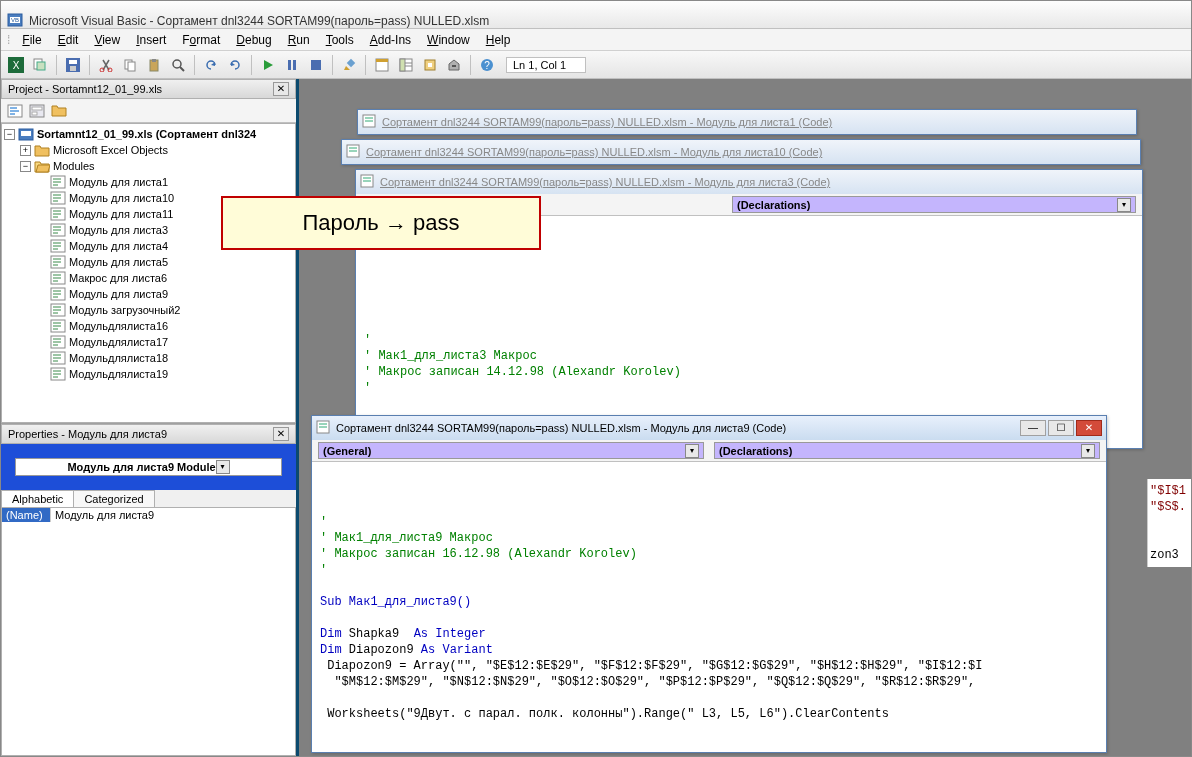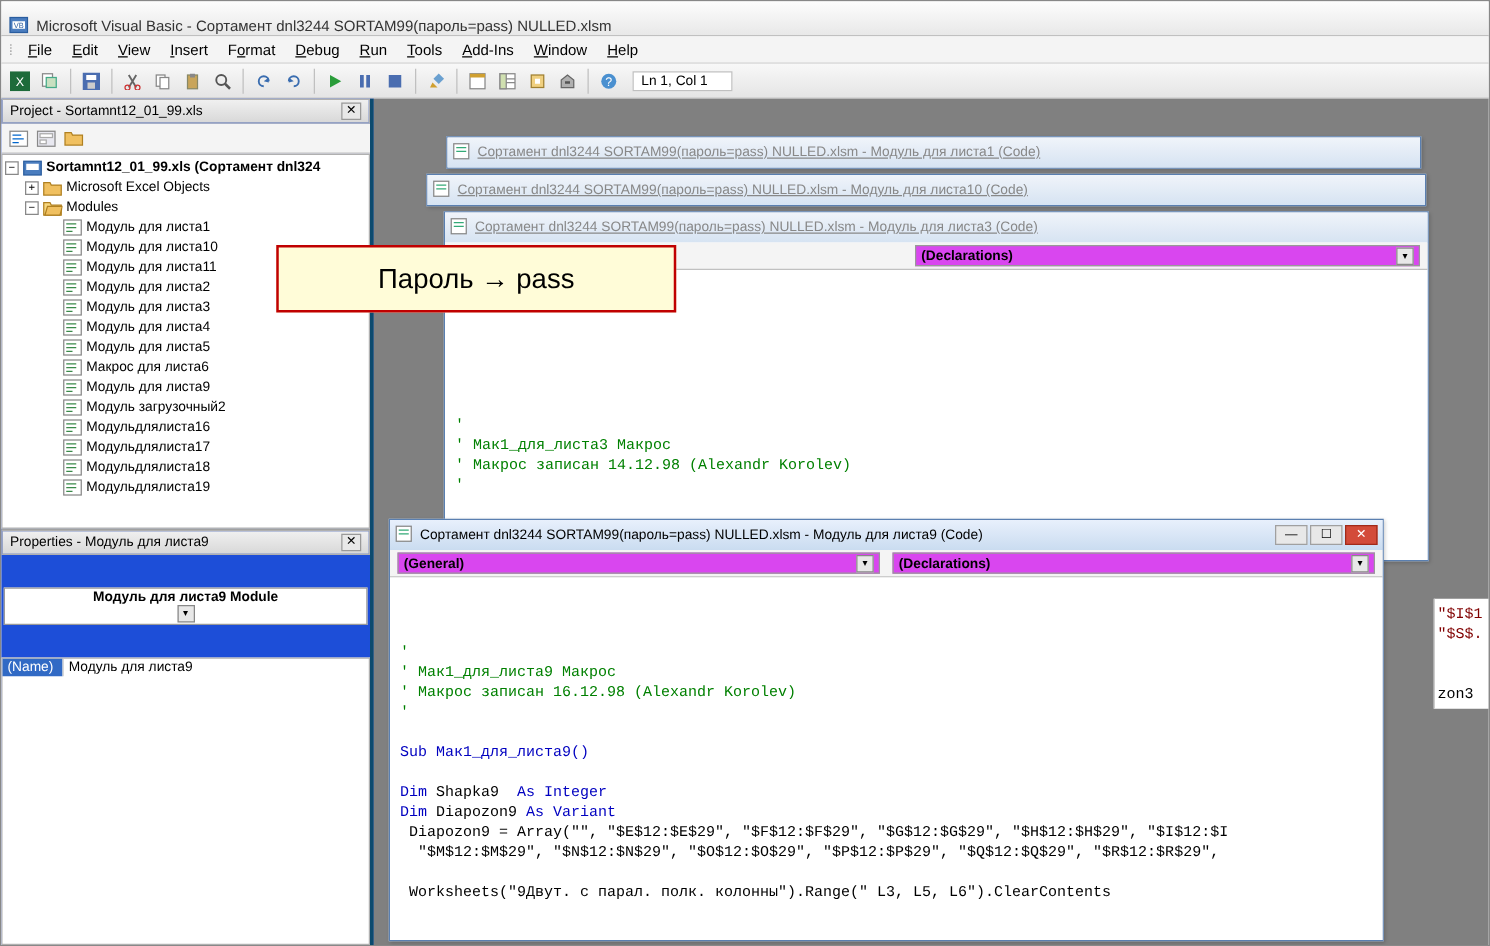--- a/index.html
+++ b/index.html
@@ -20,41 +20,41 @@
 .panel-title{background:linear-gradient(#f0f0f0,#d8d8d8);border:1px solid #b0b0b0;padding:2px 6px;font-size:11px;display:flex;justify-content:space-between;align-items:center;}
 .panel-title .xbtn{width:16px;height:14px;border:1px solid #999;background:#e8e8e8;font-size:10px;line-height:12px;text-align:center;cursor:default;font-family:Arial;}
 .mini-toolbar{height:24px;background:#f4f4f4;display:flex;align-items:center;gap:2px;padding:0 4px;border-bottom:1px solid #c0c0c0;}
 .mini-toolbar .mb{width:20px;height:20px;display:inline-flex;align-items:center;justify-content:center;}
 .tree{background:#fff;border:1px solid #b0b0b0;flex:0 0 300px;overflow:auto;font-size:11px;padding:2px;}
 .tree-row{display:flex;align-items:center;height:16px;white-space:nowrap;}
 .tree-row .twisty{width:11px;height:11px;border:1px solid #888;font-size:9px;line-height:9px;text-align:center;margin-right:3px;background:#fff;}
 .tree-row .ic{width:16px;height:14px;margin-right:3px;display:inline-flex;align-items:center;justify-content:center;}
 .indent1{padding-left:16px;}
 .indent2{padding-left:32px;}
-.props-panel{border-top:1px solid #a0a0a0;display:flex;flex-direction:column;gap:24px;}
-.props-combo{border:1px solid #999;background:#fff;margin:2px;display:flex;align-items:center;padding:1px 4px;font-size:11px;justify-content:space-between;flex-direction:column;}
+.props-panel{border-top:1px solid #a0a0a0;display:flex;flex-direction:column;}
+.props-combo{border:1px solid #999;background:#fff;margin:14px;display:flex;align-items:center;padding:1px 4px;font-size:11px;justify-content:center;}
 .props-combo .dd{width:14px;height:14px;border:1px solid #888;background:#e8e8e8;font-size:8px;text-align:center;line-height:12px;}
 .tabs{display:flex;background:#f0f0f0;}
 .tab{border:1px solid #b0b0b0;border-bottom:none;padding:2px 10px;font-size:11px;background:#f8f8f8;margin-right:-1px;}
 .tab.active{background:#fff;}
 .props-grid{background:#fff;border:1px solid #b0b0b0;flex:1;font-size:11px;}
 .props-row{display:flex;align-items:center;}
 .props-row .pname{width:48px;background:#316ac5;color:#fff;padding:1px 4px;}
 .props-row .pval{flex:1;padding:1px 4px;border-left:1px solid #ccc;}
 .mdi-area{flex:1;background:#808080;position:relative;overflow:hidden;}
 .code-win{position:absolute;background:#fff;border:1px solid #5a7fb0;box-shadow:1px 1px 3px rgba(0,0,0,0.2);display:flex;flex-direction:column;}
 .code-win.bg{background:#f5f5f5;}
 .cw-title{height:24px;background:linear-gradient(#f0f4fa,#d6e3f2);display:flex;align-items:center;padding:0 4px;font-size:11px;color:#888;}
 .cw-title.active{background:linear-gradient(#e8f0fc,#cadcf0);color:#000;}
 .cw-title .cw-ic{width:16px;height:16px;margin-right:4px;}
 .cw-title .cw-btns{margin-left:auto;display:flex;gap:2px;}
 .cw-btn{width:26px;height:16px;border:1px solid #a0a0a0;background:#e8e8e8;font-size:10px;text-align:center;line-height:14px;}
 .cw-btn.close{background:#d34b3a;color:#fff;border-color:#a02a1a;}
 .cw-combos{height:22px;display:flex;gap:10px;padding:2px 6px;background:#f4f4f4;border-bottom:1px solid #c0c0c0;}
-.cw-combo{flex:1;border:1px solid #999;background:#d946ef;display:flex;align-items:center;padding:0 4px;font-size:11px;justify-content:space-between;}
+.cw-combo{flex:1;border:1px solid #999;background:#c4b5fd;display:flex;align-items:center;padding:0 4px;font-size:11px;justify-content:space-between;}
 .cw-combo .dd{width:14px;height:14px;border:1px solid #888;background:#e8e8e8;font-size:8px;text-align:center;line-height:12px;}
 .cw-body{flex:1;background:#fff;font-family:"Courier New",monospace;font-size:12px;padding:4px 8px;overflow:hidden;white-space:pre;line-height:16px;}
 .c-comment{color:#008000;}
 .c-kw{color:#0000c0;}
 .c-str{color:#800000;}
 .callout{position:absolute;left:220px;top:195px;width:320px;height:54px;background:#fffcd8;border:2px solid #c00000;display:flex;align-items:center;justify-content:center;font-size:22px;font-family:Arial;}
 svg{display:block;}
 .folder-ic{width:16px;height:13px;}
 </style>
 </head>
@@ -307,32 +307,20 @@
           <div class="tree-row indent2">
             <span style="width:11px;margin-right:3px;"></span>
             <span class="ic">
               <svg width="16" height="14">
                 <rect x="1" y="1" width="14" height="12" fill="#fff" stroke="#888"></rect>
                 <line x1="3" y1="4" x2="11" y2="4" stroke="#3a8a4a"></line>
                 <line x1="3" y1="7" x2="11" y2="7" stroke="#3a8a4a"></line>
                 <line x1="3" y1="10" x2="8" y2="10" stroke="#3a8a4a"></line>
               </svg>
             </span>
-            <span>Модуль для листа2</span>
-          </div>
-          <div class="tree-row indent2">
-            <span style="width:11px;margin-right:3px;"></span>
-            <span class="ic">
-              <svg width="16" height="14">
-                <rect x="1" y="1" width="14" height="12" fill="#fff" stroke="#888"></rect>
-                <line x1="3" y1="4" x2="11" y2="4" stroke="#3a8a4a"></line>
-                <line x1="3" y1="7" x2="11" y2="7" stroke="#3a8a4a"></line>
-                <line x1="3" y1="10" x2="8" y2="10" stroke="#3a8a4a"></line>
-              </svg>
-            </span>
             <span>Модуль для листа3</span>
           </div>
           <div class="tree-row indent2">
             <span style="width:11px;margin-right:3px;"></span>
             <span class="ic">
               <svg width="16" height="14">
                 <rect x="1" y="1" width="14" height="12" fill="#fff" stroke="#888"></rect>
                 <line x1="3" y1="4" x2="11" y2="4" stroke="#3a8a4a"></line>
                 <line x1="3" y1="7" x2="11" y2="7" stroke="#3a8a4a"></line>
                 <line x1="3" y1="10" x2="8" y2="10" stroke="#3a8a4a"></line>
@@ -440,20 +428,24 @@
     </div>
 
     <div class="props-panel" style="flex:1;">
       <div class="panel-title">
         <span>Properties - Модуль для листа9</span>
         <span class="xbtn">✕</span>
       </div>
       <div class="props-combo">
         <span><b>Модуль для листа9 Module</b></span>
         <span class="dd">▾</span>
+      </div>
+      <div class="tabs">
+        <div class="tab active">Alphabetic</div>
+        <div class="tab">Categorized</div>
       </div>
       <div class="props-grid">
         <div class="props-row">
           <div class="pname">(Name)</div>
           <div class="pval">Модуль для листа9</div>
         </div>
       </div>
     </div>
   </div>
 

